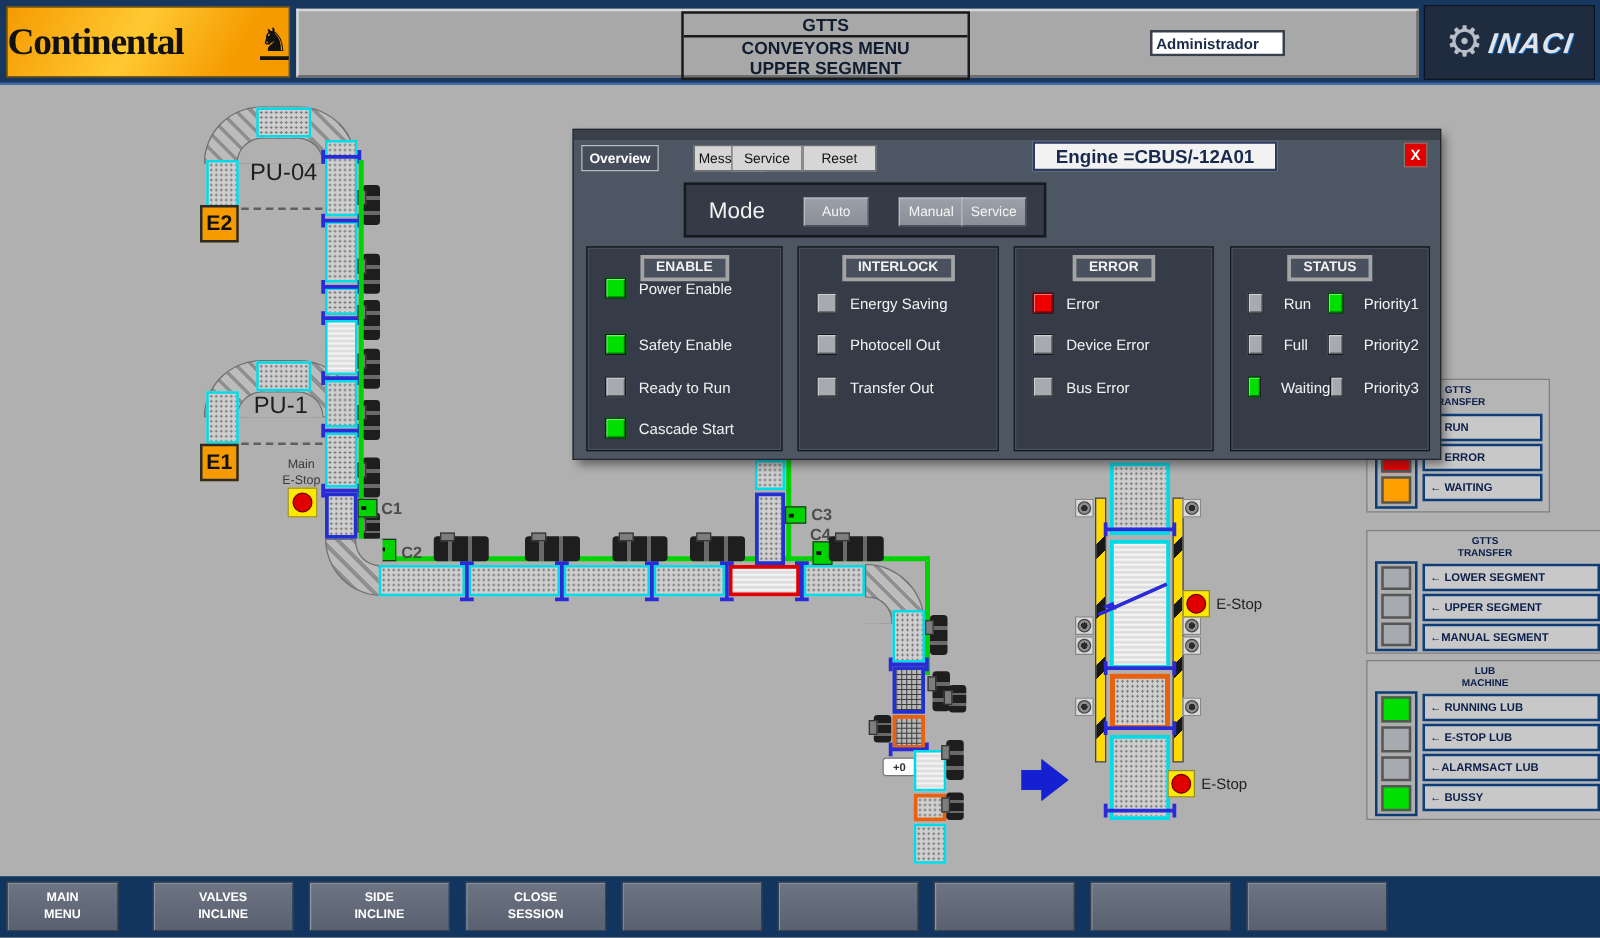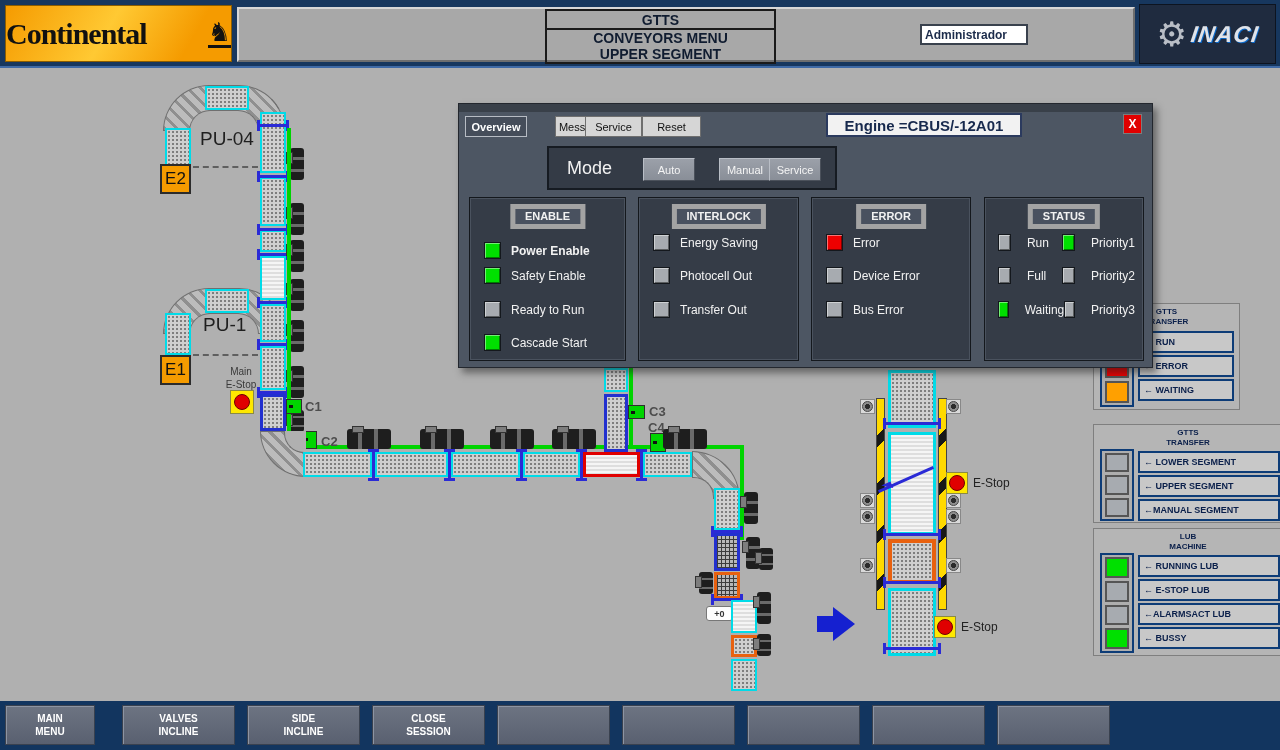--- a/index.html
+++ b/index.html
@@ -94,21 +94,21 @@
   .sensor::after { content:""; width:9px; height:9px; border-radius:50%;
     background:radial-gradient(#2b2b2b 0 2.5px,#8d8d8d 2.6px); border:1px solid #444; }
 
   .bluediag { position:absolute; width:60px; height:3px; background:#2a2ad6; transform:rotate(-24deg); }
   .bluediag::before { content:""; position:absolute; left:-2px; top:-3px; border:7px solid transparent; border-right:10px solid #2a2ad6; border-top:none; }
 
   .bigarrow { position:absolute; width:0; height:0; border:17px solid transparent; border-left:22px solid #1520d0; }
   .bigarrow::before { content:""; position:absolute; left:-38px; top:-8px; width:17px; height:16px; background:#1520d0; }
 
   .badge { position:absolute; width:31px; height:30px; background:#f59b00; border:2px solid #2b2b2b;
-    display:flex; align-items:center; justify-content:center; font-weight:normal; font-size:17px; color:#111; }
+    display:flex; align-items:center; justify-content:center; font-weight:bold; font-size:17px; color:#111; }
   .dash { position:absolute; border-top:2px dashed #5f5f5f; }
   .plusbox { position:absolute; width:27px; height:15px; background:#fdfdfd; border:1px solid #777; border-radius:3px;
     font-weight:bold; font-size:9px; color:#333; display:flex; align-items:center; justify-content:center; }
   .mestop-label { position:absolute; font-size:10px; color:#3a3a3a; text-align:center; white-space:pre-line; line-height:1.25; }
 
   
   .spanel { position:absolute; background:#b5b5b5; border:1px solid #7f7f7f; z-index:5; }
   .sptitle { width:100%; text-align:center; font-weight:bold; font-size:8px; color:#0a1f4a;
     white-space:pre-line; line-height:1.2; padding-top:3px; }
   .lampcol { position:absolute; border:2px solid #0d3c77; background:#aeaeae; padding:2px 3px;
@@ -133,21 +133,21 @@
     display:flex; align-items:center; justify-content:center; }
   .ctlbar { position:absolute; top:42px; height:44px; background:#343b46; border:2px solid #161b22;padding-left:12px; }
   .ctlbar .blabel { position:absolute; color:#f2f2f2; font-size:18px; top:10px; }
   .pbtn { position:absolute; top:10px; width:52px; height:23px; background:linear-gradient(180deg,#9ba0a9,#82889259);
     background-color:#8d929b; border:1px solid #b9bec6; border-right-color:#4b515b; border-bottom-color:#4b515b;
     color:#f4f4f4; font-size:11px; display:flex; align-items:center; justify-content:center; }
   .pbtn.dark { background:#7a808b; width:56px; }
   .ppanel { position:absolute; top:93px; height:164px; background:#353c47; border:1px solid #14181d;
     box-shadow:inset 0 0 0 1px #4a525e; }
   .ptitle { position:absolute; top:6px; left:50%; transform:translateX(-50%); background:#49515f;
-    border:5px solid #a3a3a3; color:#f2f2f2; font-weight:bold; font-size:11px; padding:0 10px; line-height:15px;text-align:center; }
+    border:3px solid #a3a3a3; color:#f2f2f2; font-weight:bold; font-size:11px; padding:0 10px; line-height:15px;text-align:center; }
   .prow { position:absolute; left:14px; display:flex; align-items:center; gap:10px; }
   .lamp { width:17px; height:17px; border:1px solid #14181d;
     box-shadow:inset 1px 1px 0 rgba(255,255,255,.45), inset -1px -1px 0 rgba(0,0,0,.45); background:#a7abb0; }
   .plabel { color:#f2f2f2; font-size:12px; }
   .prow2 { position:absolute; left:13px; right:8px; display:flex; align-items:center; }
   .prow2 .plabel { width:48px; }
   .prow2 .lamp { margin-right:8px; }
 </style>
 </head>
 <body>
@@ -358,21 +358,21 @@
 
     <div class="ctlbar" style="left:88px;width:290px;">
       <span class="blabel" style="left:18px;">Mode</span>
       <div class="pbtn" style="left:94px;">Auto</div>
       <div class="pbtn" style="left:170px;">Manual</div>
       <div class="pbtn" style="left:220px;">Service</div>
     </div>
 
     <div class="ppanel" style="left:10px;width:157px;">
       <div class="ptitle">ENABLE</div>
-      <div class="prow" style="top:44px;font-weight:bold;">
+      <div class="prow" style="top:24px;">
         <span class="lamp" style="background-color: rgb(0, 224, 0);"></span>
         <span class="plabel">Power Enable</span>
       </div>
       <div class="prow" style="top:69px;">
         <span class="lamp" style="background-color: rgb(0, 224, 0);"></span>
         <span class="plabel">Safety Enable</span>
       </div>
       <div class="prow" style="top:103px;">
         <span class="lamp" style="background-color: rgb(167, 171, 176);"></span>
         <span class="plabel">Ready to Run</span>

